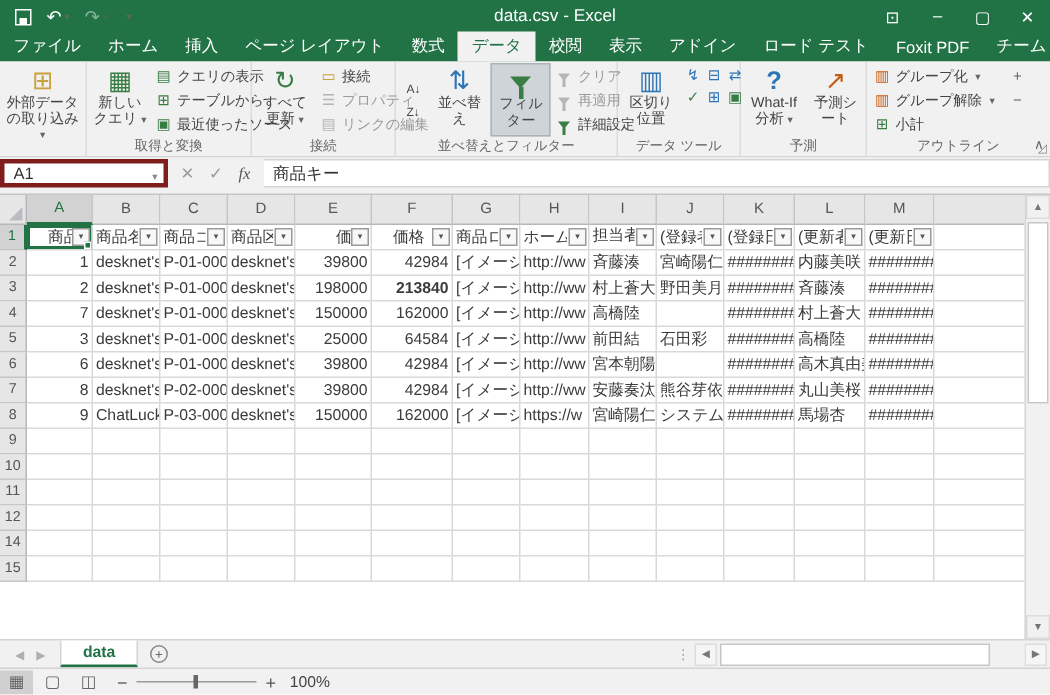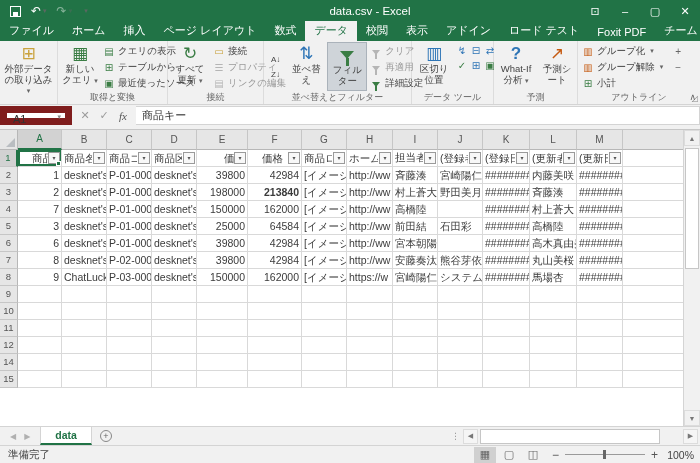--- a/index.html
+++ b/index.html
@@ -48,21 +48,21 @@
   .sortmini { display:flex; flex-direction:column; justify-content:center; gap:2px; padding:0 2px; }
   .azbtn { font-size:8px; line-height:9px; color:#444; border:1px solid transparent; padding:1px 2px; }
   .iconsgrid { display:grid; grid-template-columns:14px 14px 14px; grid-auto-rows:15px; align-content:start; padding-top:3px; }
   .iconsgrid span { font-size:10px; text-align:center; color:#2e75b6; }
   .chevron { position:absolute; right:3px; bottom:14px; font-size:9px; color:#666; }
   .launcher { position:absolute; right:2px; bottom:1px; font-size:8px; color:#888; }
   .rend { flex:1; border-right:none; }
 
   
   .fbar { height:25px; background:#f1f1f1; display:flex; align-items:center; border-bottom:1px solid #c6c6c6; flex:0 0 auto; padding-bottom:3px; }
-  .namebox { width:72px; height:19px; background:#fff; border:7px solid #7f1d1d; display:flex; align-items:flex-start; font-size:11px; padding-left:6px; }
+  .namebox { width:112px; height:19px; background:#fff; border:3px solid #7f1d1d; display:flex; align-items:flex-end; font-size:11px; padding-left:6px; }
   .namebox .nv { flex:1; }
   .namebox .dd { font-size:7px; padding-right:4px; color:#888; }
   .fxbtns { display:flex; align-items:center; gap:1px; padding:0 4px; }
   .fxb { width:18px; text-align:center; font-size:11px; color:#9b9b9b; }
   .fxb.fx { color:#555; font-style:italic; font-family:"Liberation Serif","DejaVu Serif",serif; }
   .fval { flex:1; height:19px; background:#fff; border:1px solid #d4d4d4; border-left:none; display:flex; align-items:center; padding-left:6px; font-size:11px; color:#333; }
 
   
   .gridwrap { flex:1; display:flex; background:#fff; overflow:hidden; position:relative; }
   .grid { flex:1; overflow:hidden; }
@@ -623,21 +623,20 @@
       <span class="hdots">⋮</span>
       <div class="harrow">◀</div>
       <div class="htrack">
           <div class="hthumb"></div>
         </div>
       <div class="harrow">▶</div>
     </div>
   </div>
 
   <div class="statusbar">
-    <div class="sready">準備完了</div>
     <div class="sviews">
       <div class="vbtn on">▦</div>
       <div class="vbtn">▢</div>
       <div class="vbtn">◫</div>
     </div>
     <div class="zoomctl">
       <span class="zsign">−</span>
       <div class="ztrack">
           <div class="zthumb"></div>
         </div>

